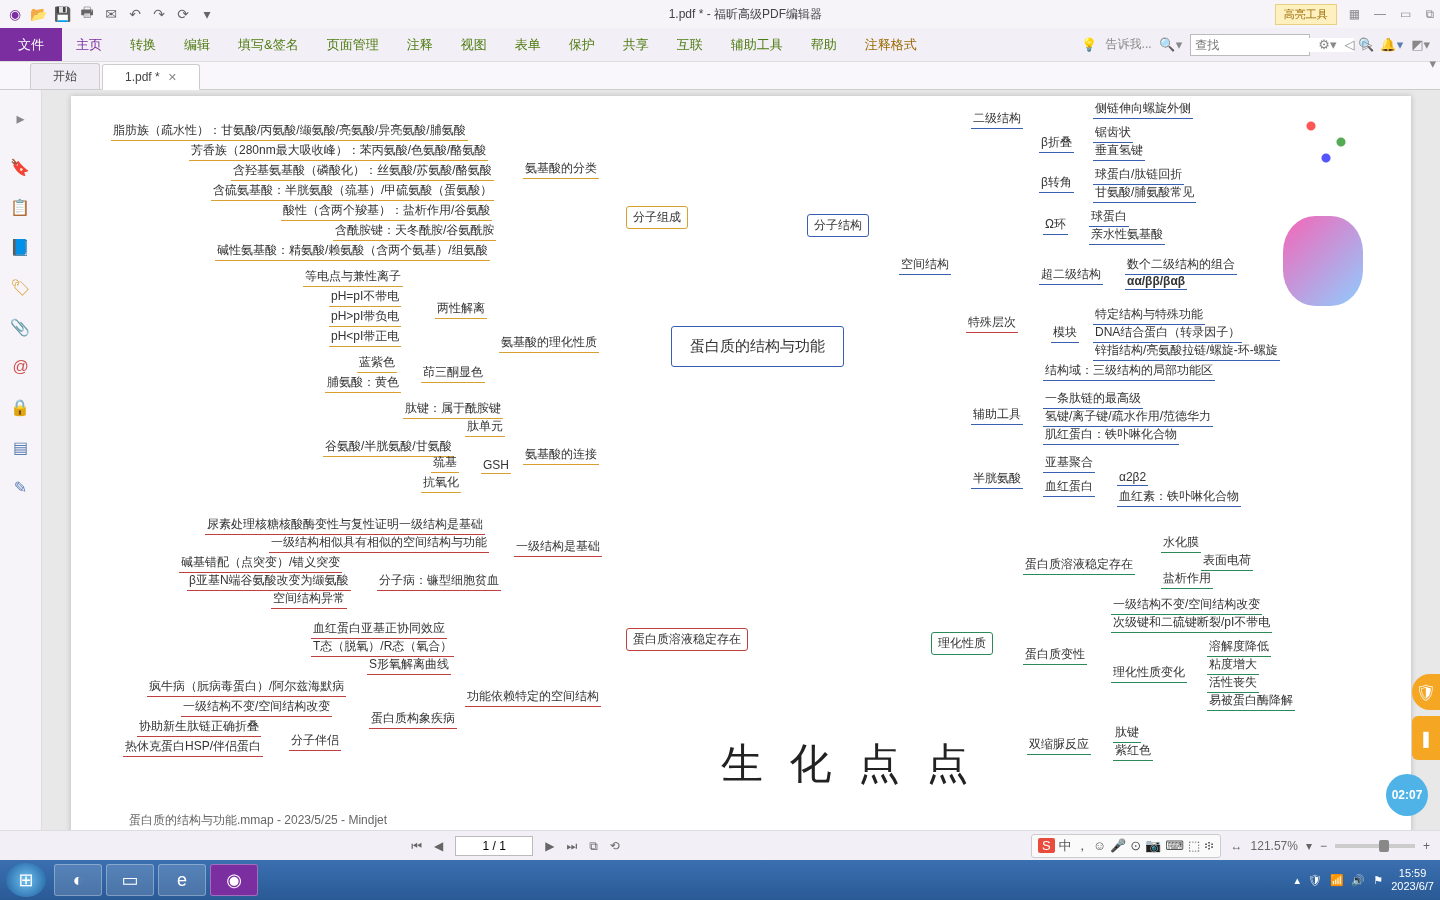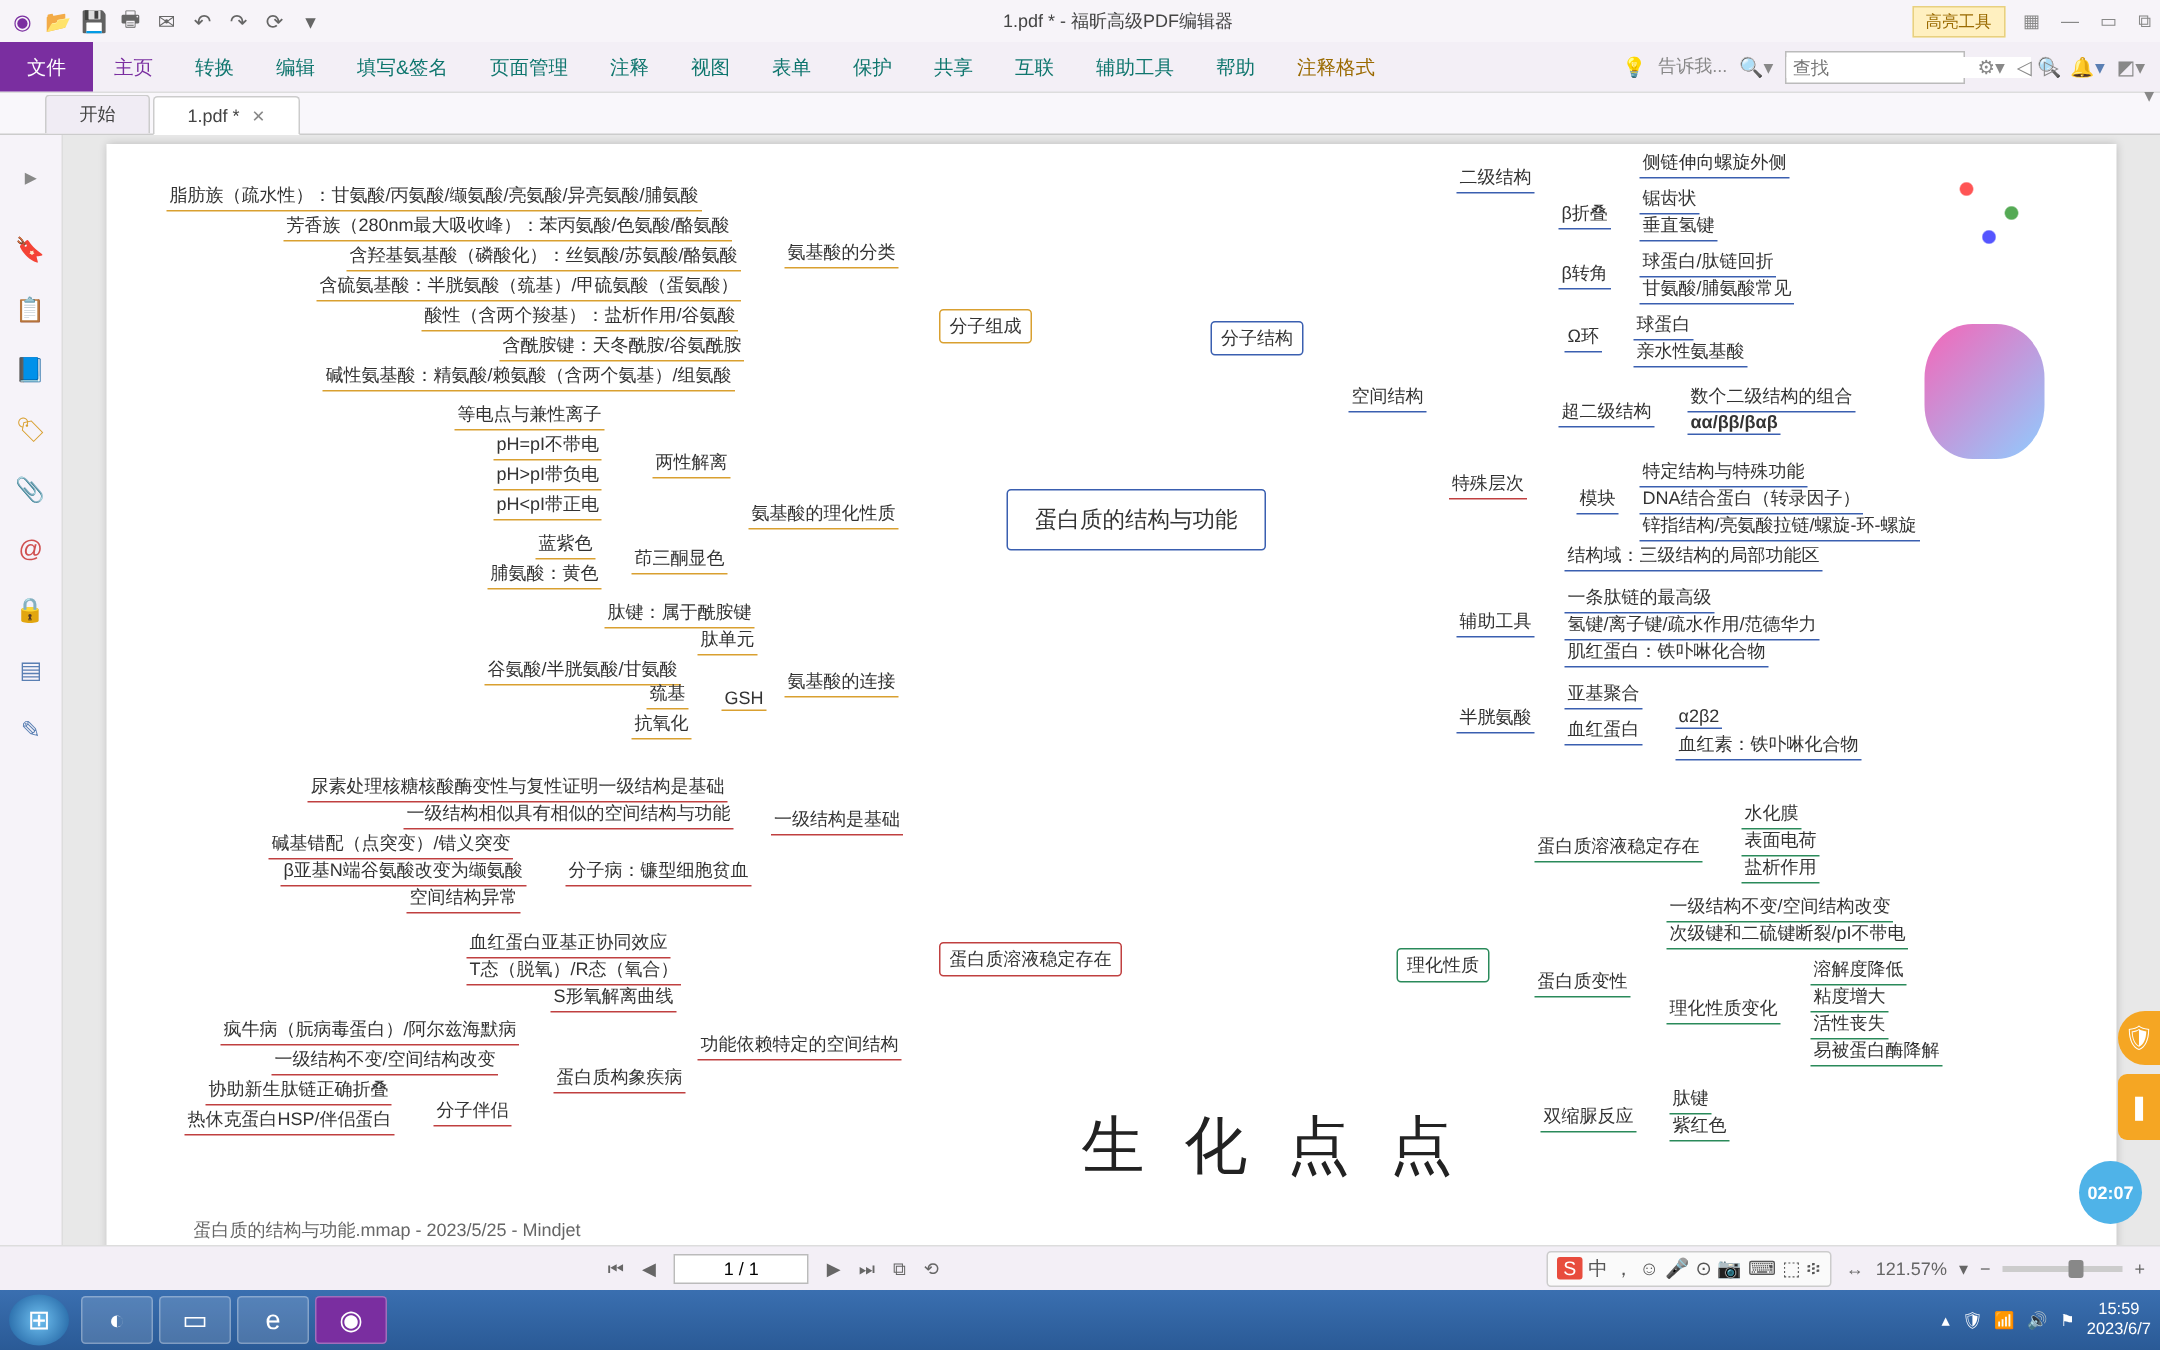--- a/index.html
+++ b/index.html
@@ -8,21 +8,21 @@
 .titlebar{height:28px;background:#f7f4f9;display:flex;align-items:center;padding:0 6px;color:#333}
 .titlebar .qat{display:flex;gap:6px;align-items:center}
 .titlebar .qat span{width:18px;height:18px;display:flex;align-items:center;justify-content:center;font-size:14px;color:#666}
 .titlebar .title{flex:1;text-align:center;color:#444}
 .titlebar .hltool{background:#fff0c0;border:1px solid #e8d080;padding:2px 8px;font-size:11px;color:#9a6a00}
 .titlebar .wctrl{display:flex;gap:14px;margin-left:12px;color:#888}
 
 .ribbon{height:34px;background:#f3eff6;display:flex;align-items:stretch;border-bottom:1px solid #ddd}
 .ribbon .file{background:#7a2ea0;color:#fff;padding:0 18px;display:flex;align-items:center;font-size:13px}
 .ribbon .tabs{display:flex}
-.ribbon .tabs span{padding:0 14px;display:flex;align-items:center;color:#0f766e;font-size:13px;cursor:pointer}
+.ribbon .tabs span{padding:0 14px;display:flex;align-items:center;color:#4d7c0f;font-size:13px;cursor:pointer}
 .ribbon .tabs span.active{color:#7a2ea0}
 .ribbon .right{margin-left:auto;display:flex;align-items:center;gap:8px;padding-right:10px}
 .ribbon .tell{color:#888;font-size:12px}
 .ribbon .search{display:flex;align-items:center;border:1px solid #bbb;height:22px;width:120px;background:#fff}
 .ribbon .search input{border:none;outline:none;flex:1;padding:0 4px;font-size:12px}
 .ribbon .icn{color:#888;font-size:13px}
 
 .doctabs{height:28px;background:#f9f7fb;display:flex;align-items:flex-end;border-bottom:1px solid #ccc;padding-left:30px}
 .doctabs .tab{height:26px;padding:0 22px;border:1px solid #ccc;border-bottom:none;background:#f0ecf4;display:flex;align-items:center;gap:8px;margin-right:2px;font-size:12px;color:#444;border-radius:3px 3px 0 0}
 .doctabs .tab.active{background:#fff;border-bottom:1px solid #fff;position:relative;top:1px}
@@ -30,21 +30,21 @@
 
 .workspace{display:flex;height:calc(900px - 28px - 34px - 28px - 30px - 40px)}
 .leftrail{width:42px;background:#f6f3f9;border-right:1px solid #ddd;display:flex;flex-direction:column;align-items:center;padding-top:8px;gap:18px}
 .leftrail span{width:22px;height:22px;display:flex;align-items:center;justify-content:center;font-size:16px;color:#5a7fb3}
 .leftrail .expand{height:40px;color:#888}
 .docarea{flex:1;background:#e8e8e8;display:flex;justify-content:center;overflow:hidden;position:relative}
 .page{width:1340px;height:100%;background:#fff;margin:6px 0;box-shadow:0 0 6px rgba(0,0,0,.2);position:relative;overflow:hidden}
 
 .statusbar{height:30px;background:#f3eff6;border-top:1px solid #ddd;display:flex;align-items:center;padding:0 10px;gap:10px;color:#666;font-size:12px}
 .statusbar .nav{margin:0 auto;display:flex;align-items:center;gap:12px}
-.statusbar .nav input{width:90px;height:20px;border:1px solid #bbb;text-align:center;font-size:12px}
+.statusbar .nav input{width:78px;height:20px;border:1px solid #bbb;text-align:center;font-size:12px}
 .statusbar .zoom{display:flex;align-items:center;gap:8px}
 .statusbar .slider{width:80px;height:4px;background:#ccc;position:relative}
 .statusbar .slider::after{content:"";position:absolute;left:55%;top:-4px;width:10px;height:12px;background:#888;border-radius:2px}
 
 .taskbar{height:40px;background:linear-gradient(#3a6fb0,#2a5a96);display:flex;align-items:center;padding:0 6px;color:#fff}
 .taskbar .start{width:40px;height:34px;background:radial-gradient(circle,#6fc0f0,#1a5a9a);border-radius:50%;display:flex;align-items:center;justify-content:center;font-size:18px}
 .taskbar .tasks{display:flex;gap:4px;margin-left:8px}
 .taskbar .tasks span{width:48px;height:32px;background:rgba(255,255,255,.15);border:1px solid rgba(255,255,255,.3);border-radius:3px;display:flex;align-items:center;justify-content:center;font-size:18px}
 .taskbar .tray{margin-left:auto;display:flex;align-items:center;gap:8px;font-size:11px}
 .taskbar .clock{text-align:center;line-height:1.2}
@@ -225,21 +225,21 @@
       <div class="txt" style="left:972px;top:330px;border-color:#3a5fb0">肌红蛋白：铁卟啉化合物</div>
 
       <div class="txt" style="left:900px;top:374px;border-color:#3a5fb0">半胱氨酸</div>
       <div class="txt" style="left:972px;top:358px;border-color:#3a5fb0">亚基聚合</div>
       <div class="txt" style="left:972px;top:382px;border-color:#3a5fb0">血红蛋白</div>
       <div class="txt" style="left:1046px;top:374px;border-color:#3a5fb0">α2β2</div>
       <div class="txt" style="left:1046px;top:392px;border-color:#3a5fb0">血红素：铁卟啉化合物</div>
 
       <div class="txt" style="left:952px;top:460px;border-color:#2a8a5a">蛋白质溶液稳定存在</div>
       <div class="txt" style="left:1090px;top:438px;border-color:#2a8a5a">水化膜</div>
-      <div class="txt" style="left:1090px;top:456px;border-color:#2a8a5a">表面电荷</div>
+      <div class="txt" style="left:1130px;top:456px;border-color:#2a8a5a">表面电荷</div>
       <div class="txt" style="left:1090px;top:474px;border-color:#2a8a5a">盐析作用</div>
 
       <div class="txt" style="left:952px;top:550px;border-color:#2a8a5a">蛋白质变性</div>
       <div class="txt" style="left:1040px;top:500px;border-color:#2a8a5a">一级结构不变/空间结构改变</div>
       <div class="txt" style="left:1040px;top:518px;border-color:#2a8a5a">次级键和二硫键断裂/pI不带电</div>
       <div class="txt" style="left:1040px;top:568px;border-color:#2a8a5a">理化性质变化</div>
       <div class="txt" style="left:1136px;top:542px;border-color:#2a8a5a">溶解度降低</div>
       <div class="txt" style="left:1136px;top:560px;border-color:#2a8a5a">粘度增大</div>
       <div class="txt" style="left:1136px;top:578px;border-color:#2a8a5a">活性丧失</div>
       <div class="txt" style="left:1136px;top:596px;border-color:#2a8a5a">易被蛋白酶降解</div>

